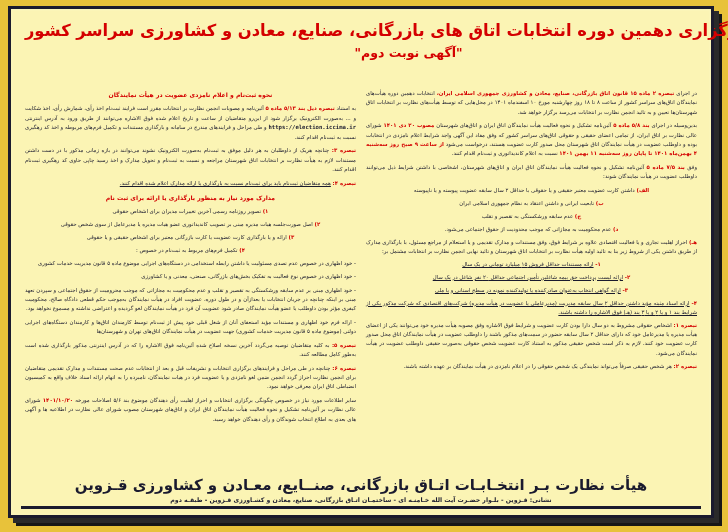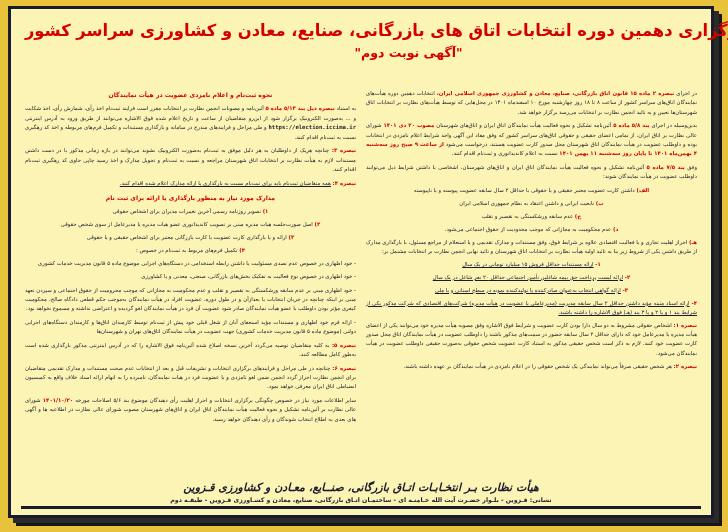--- a/index.html
+++ b/index.html
@@ -148,26 +148,25 @@
     color: #1a1a2e;
   }
 
   
   .footer {
     flex: 0 0 auto;
     text-align: center;
     padding: 1px 0 2px 0;
   }
   .footer-org {
-    font-size: 11px;
+    font-size: 15px;
     font-weight: bold;
     color: #1a1a2e;
     letter-spacing: 0.2px;
     white-space: nowrap;
-    font-style: italic;
   }
   .footer-addr {
     font-size: 6.2px;
     font-weight: bold;
     color: #1a1a2e;
     margin-top: 2px;
     white-space: nowrap;
   }
   .footer-rule {
     height: 3px;

